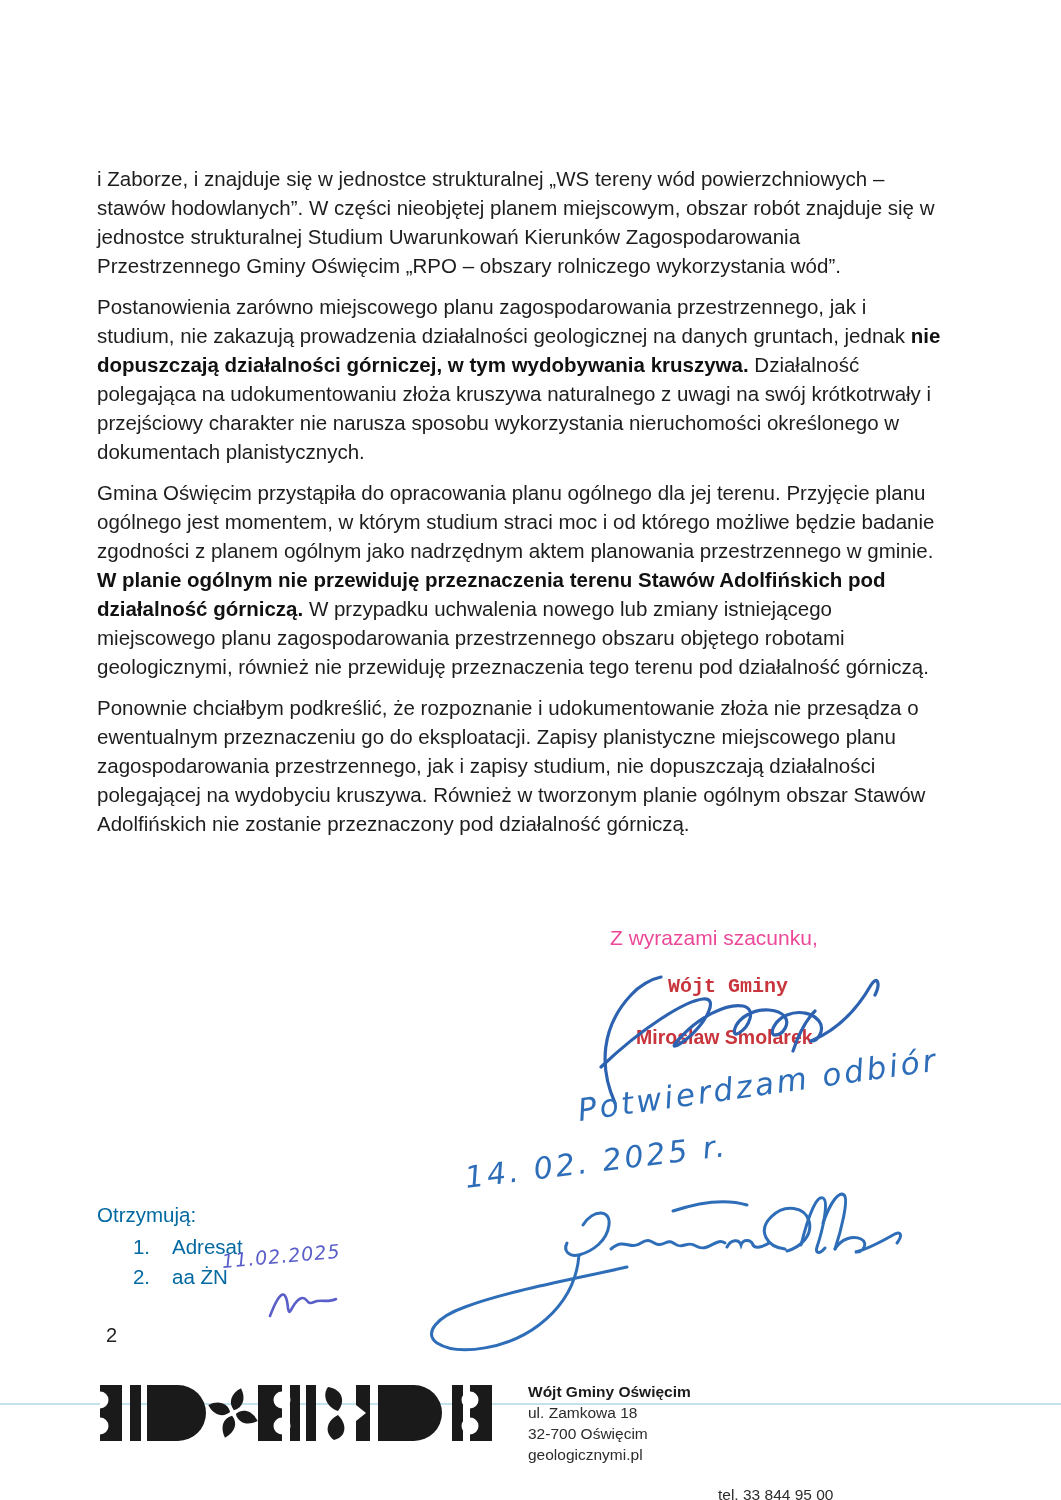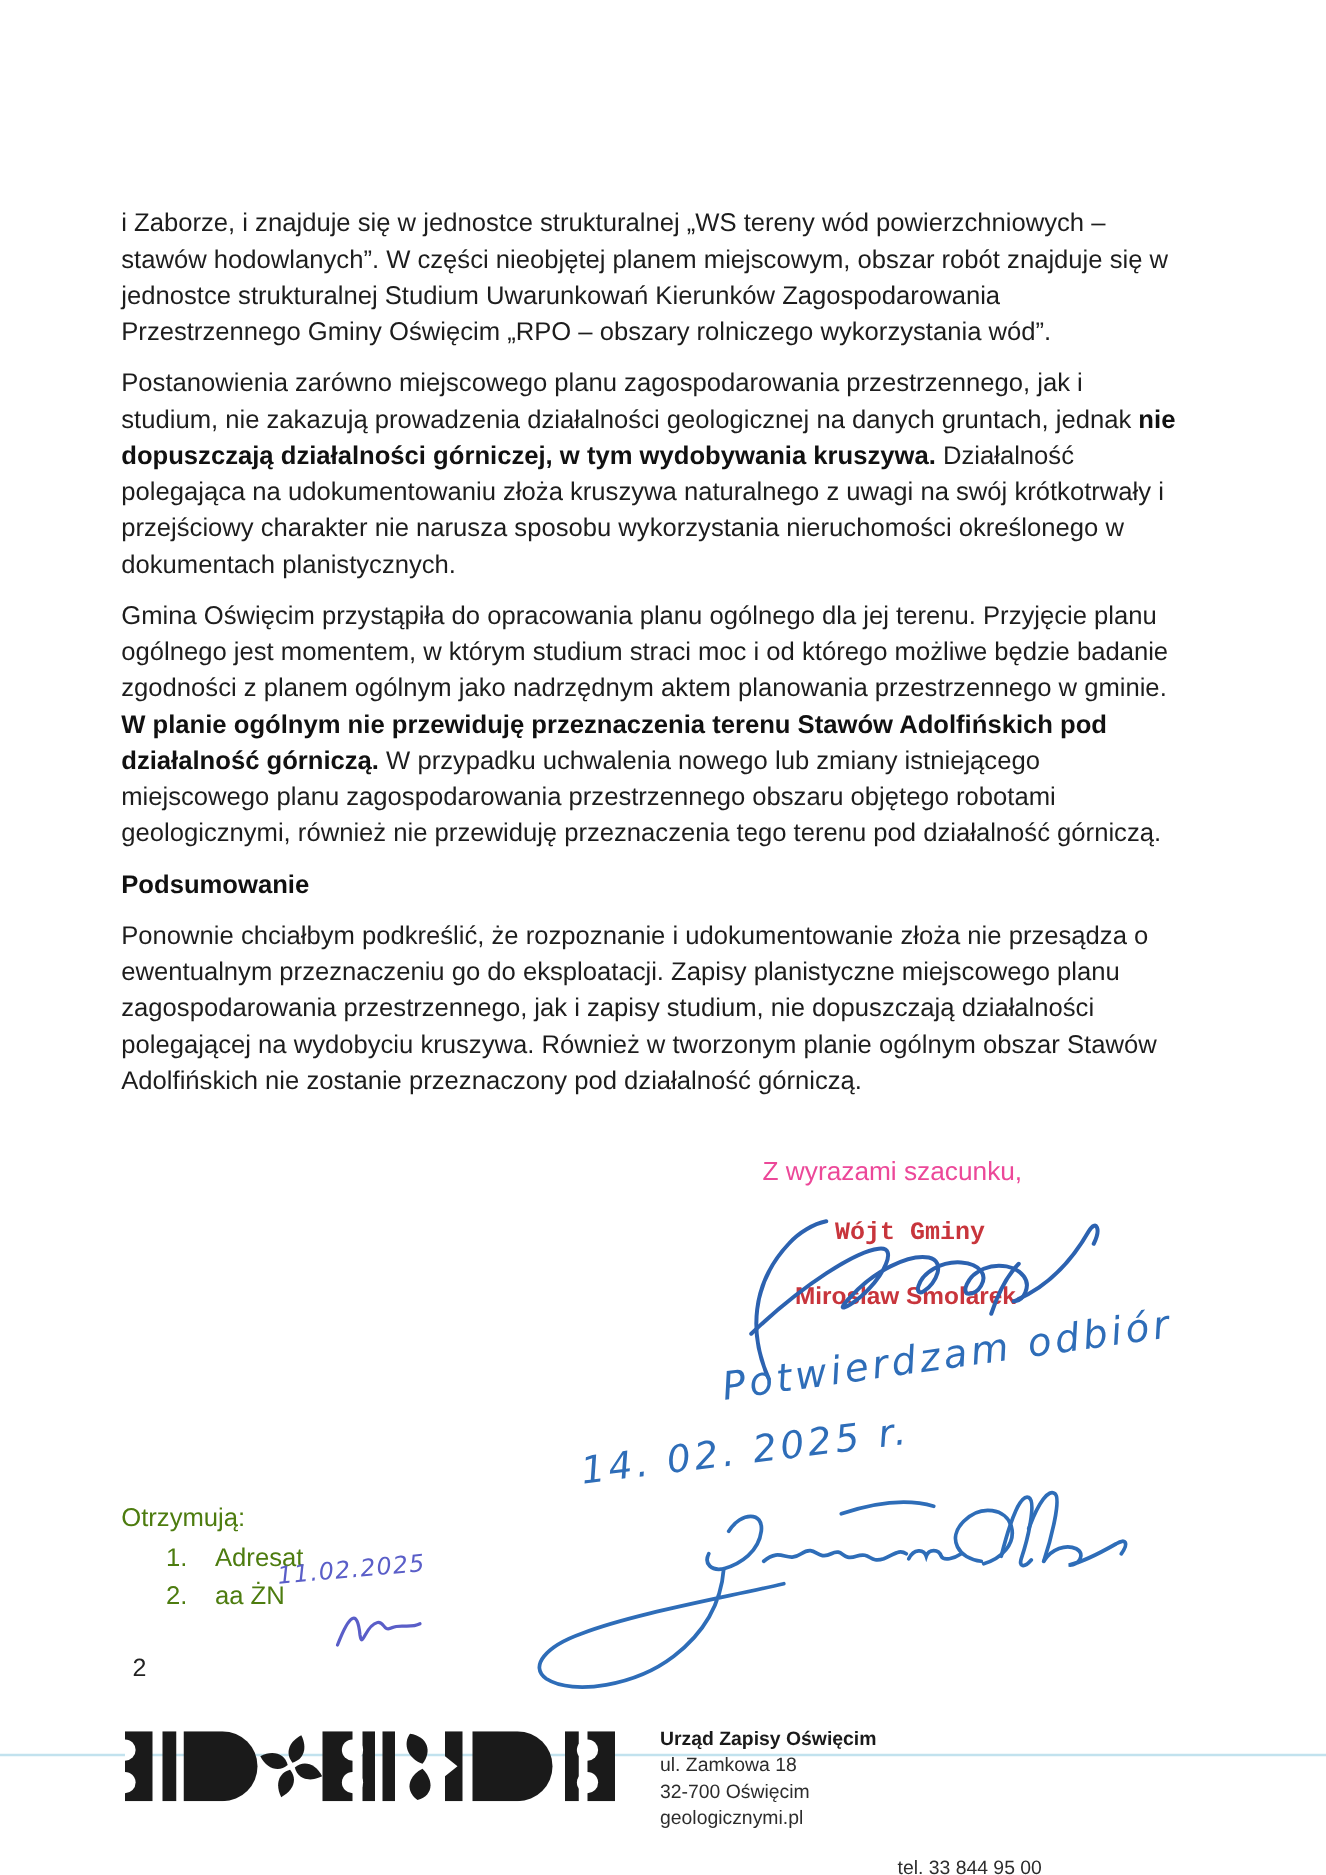--- a/index.html
+++ b/index.html
@@ -39,21 +39,21 @@
     font-style:italic;color:#2e6db8;white-space:nowrap;
     transform-origin:left center;
   }
   .hand-line1{left:578px;top:1092px;font-size:31px;letter-spacing:3px;transform:rotate(-8deg);}
   .hand-line2{left:465px;top:1160px;font-size:30px;letter-spacing:3px;transform:rotate(-7deg);}
   .hand-date-small{left:222px;top:1250px;font-size:19px;letter-spacing:1px;color:#5a5ec8;transform:rotate(-5deg);}
 
   svg.scribble{position:absolute;overflow:visible;}
 
   
-  .recipients{position:absolute;left:97px;top:1200px;font-size:20.5px;line-height:30px;color:#4d7c0f;}
+  .recipients{position:absolute;left:97px;top:1200px;font-size:20.5px;line-height:30px;color:#0369a1;}
   .recipients .r-label{margin-bottom:2px;}
   .recipient-row{display:flex;}
   .recipient-row .num{width:37px;text-align:left;padding-left:38px;box-sizing:content-box;}
   .recipient-row .num{width:75px;padding-left:0;text-align:right;padding-right:22px;box-sizing:border-box;}
   .page-number{position:absolute;left:106px;top:1324px;font-size:20px;color:#222;}
 
   
   .footer-rule{position:absolute;left:0;top:1403px;width:1061px;height:2px;background:#c2e2ee;}
   .footer-logo{position:absolute;left:100px;top:1385px;}
   .footer-col{position:absolute;font-size:15.5px;line-height:21px;color:#2c2c2c;}
@@ -63,21 +63,20 @@
 </style>
 </head>
 <body>
 
 <div class="page">
 
   <div class="content">
       <p><span>i Zaborze, i znajduje się w jednostce strukturalnej „WS tereny wód powierzchniowych – stawów hodowlanych”. W części nieobjętej planem miejscowym, obszar robót znajduje się w jednostce strukturalnej Studium Uwarunkowań Kierunków Zagospodarowania Przestrzennego Gminy Oświęcim „RPO – obszary rolniczego wykorzystania wód”.</span></p>
       <p><span>Postanowienia zarówno miejscowego planu zagospodarowania przestrzennego, jak i studium, nie zakazują prowadzenia działalności geologicznej na danych gruntach, jednak </span><b>nie dopuszczają działalności górniczej, w tym wydobywania kruszywa.</b><span> Działalność polegająca na udokumentowaniu złoża kruszywa naturalnego z uwagi na swój krótkotrwały i przejściowy charakter nie narusza sposobu wykorzystania nieruchomości określonego w dokumentach planistycznych.</span></p>
       <p><span>Gmina Oświęcim przystąpiła do opracowania planu ogólnego dla jej terenu. Przyjęcie planu ogólnego jest momentem, w którym studium straci moc i od którego możliwe będzie badanie zgodności z planem ogólnym jako nadrzędnym aktem planowania przestrzennego w gminie. </span><b>W planie ogólnym nie przewiduję przeznaczenia terenu Stawów Adolfińskich pod działalność górniczą.</b><span> W przypadku uchwalenia nowego lub zmiany istniejącego miejscowego planu zagospodarowania przestrzennego obszaru objętego robotami geologicznymi, również nie przewiduję przeznaczenia tego terenu pod działalność górniczą.</span></p>
-      <p class="heading"><b>Podsumowanie</b></p>
       <p><span>Ponownie chciałbym podkreślić, że rozpoznanie i udokumentowanie złoża nie przesądza o ewentualnym przeznaczeniu go do eksploatacji. Zapisy planistyczne miejscowego planu zagospodarowania przestrzennego, jak i zapisy studium, nie dopuszczają działalności polegającej na wydobyciu kruszywa. Również w tworzonym planie ogólnym obszar Stawów Adolfińskich nie zostanie przeznaczony pod działalność górniczą.</span></p>
     </div>
 
   <div class="closing">Z wyrazami szacunku,</div>
 
   <div class="stamp stamp-title">Wójt Gminy</div>
   <div class="stamp stamp-name">Mirosław Smolarek</div>
 
   <svg class="scribble" style="left:585px;top:955px" width="330" height="150" viewBox="0 0 330 150">
     <g fill="none" stroke="#2c62b0" stroke-width="3.2" stroke-linecap="round">
@@ -156,21 +155,21 @@
       <circle cx="0" cy="41" r="8.5"></circle>
       <circle cx="182" cy="15" r="8.5"></circle>
       <circle cx="182" cy="41" r="8.5"></circle>
       <polygon points="256,20 266,28 256,36"></polygon>
       <circle cx="370" cy="15" r="8.5"></circle>
       <circle cx="370" cy="41" r="8.5"></circle>
     </g>
   </svg>
 
   <div class="footer-col footer-col1">
-    <div class="footer-org">Urząd Zapisy Oświęcim</div>
+    <div class="footer-org">Wójt Gminy Oświęcim</div>
     <div>ul. Zamkowa 18</div>
     <div>32-700 Oświęcim</div>
     <div>geologicznymi.pl</div>
   </div>
   <div class="footer-col footer-col2">
     <div>tel. 33 844 95 00</div>
     <div>e-PUAP /p361lsea7j/SkrytkaESP</div>
     <div>gmina@gminaoswiecim.pl</div>
   </div>
 

